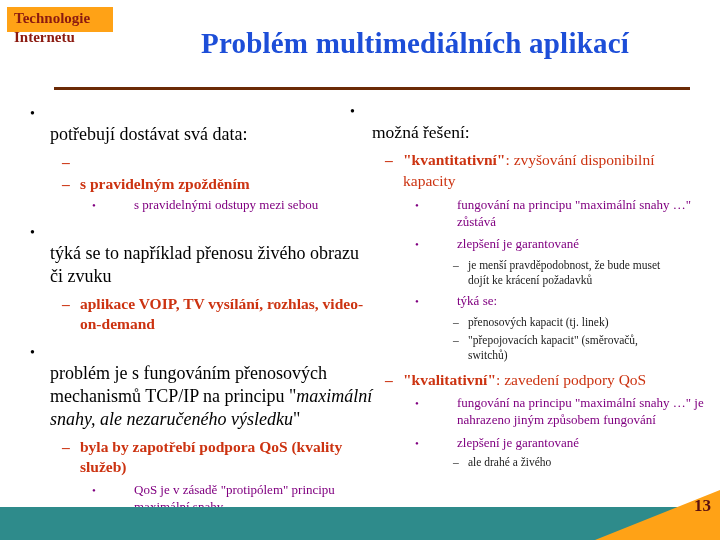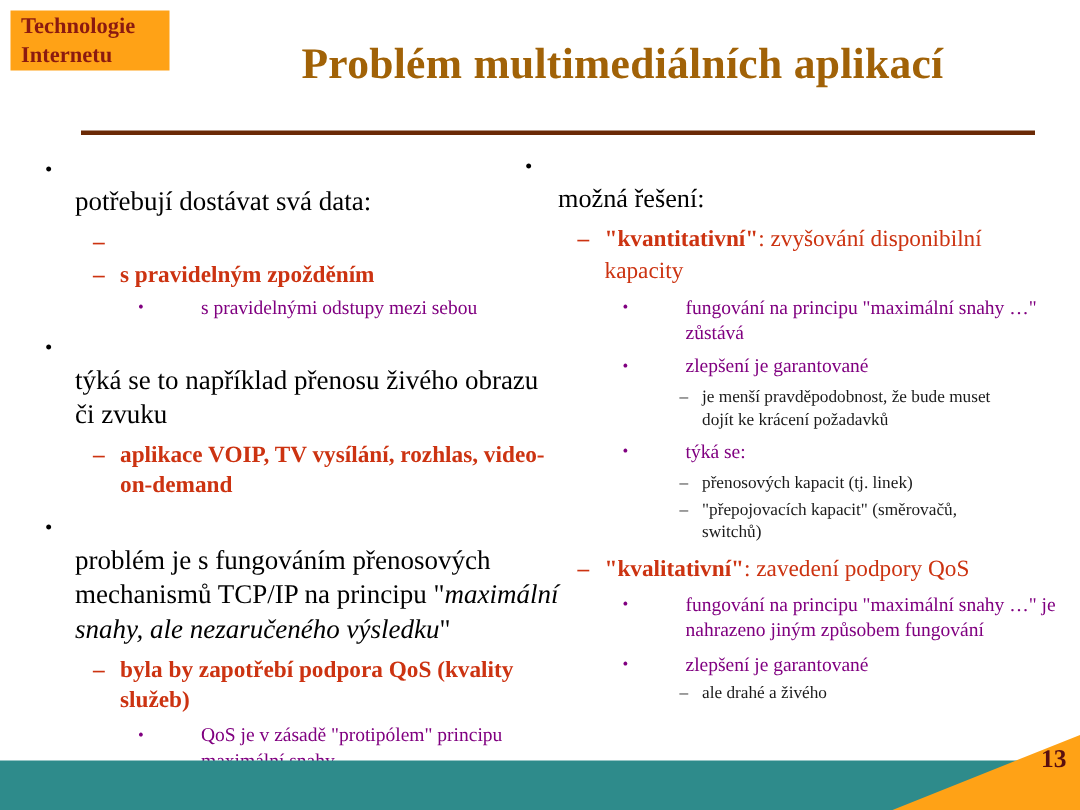--- a/index.html
+++ b/index.html
@@ -1,24 +1,24 @@
 <!DOCTYPE html>
 <html><head>
 <meta charset="utf-8">
 <style>
   html,body{margin:0;padding:0;background:#fff;}
   .slide{position:relative;width:720px;height:540px;background:#ffffff;overflow:hidden;
          font-family:"Liberation Serif","DejaVu Serif",serif;}
 
   
-  .badge{position:absolute;left:7px;top:7px;width:106px;height:40px;background:#ffa216;
+  .badge{position:absolute;left:7px;top:7px;width:106px;height:25px;background:#ffa216;
          color:#8b1a10;font-weight:bold;font-size:15px;line-height:1.28;padding:2px 0 0 7px;box-sizing:border-box;}
   .badge div{white-space:nowrap;}
   .title{position:absolute;left:115px;top:27px;width:600px;text-align:center;
-         font-size:29px;font-weight:bold;color:#a16207;letter-spacing:.2px;}
+         font-size:29px;font-weight:bold;color:#1d4ed8;letter-spacing:.2px;}
   .rule{position:absolute;left:54px;top:87px;width:636px;height:3px;background:#6b2a06;}
 
   
   .col{position:absolute;top:103px;}
   .col-left{left:20px;width:358px;}
   .col-right{left:345px;top:101px;width:370px;}
 
   .li{display:flex;align-items:flex-start;}
   .mk{flex:0 0 auto;}
   .txt{flex:0 1 auto;}

